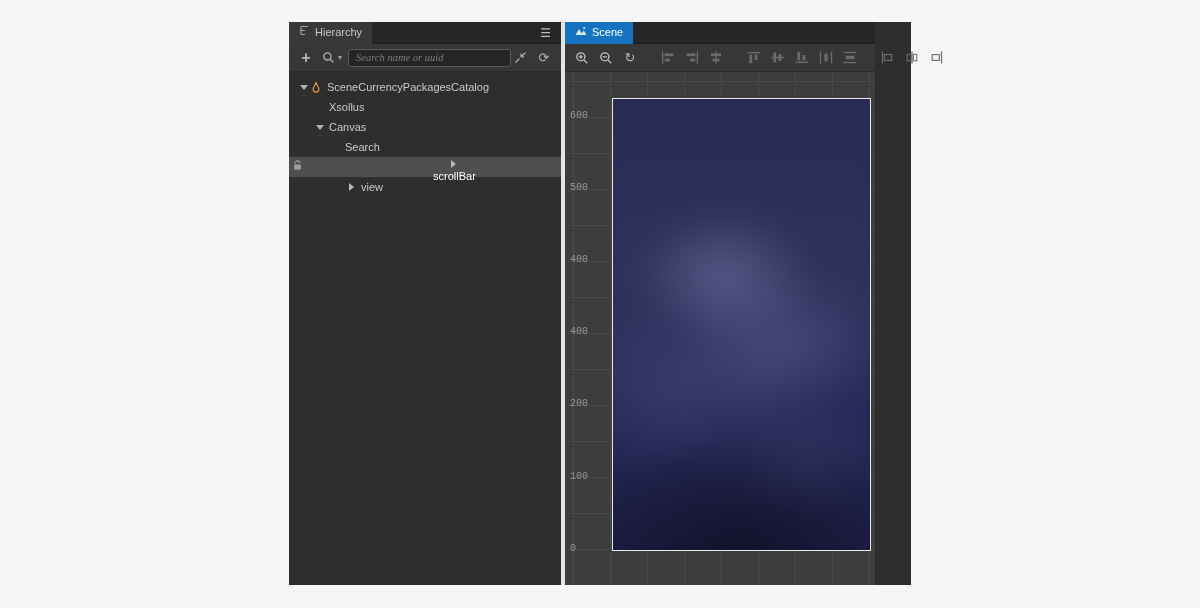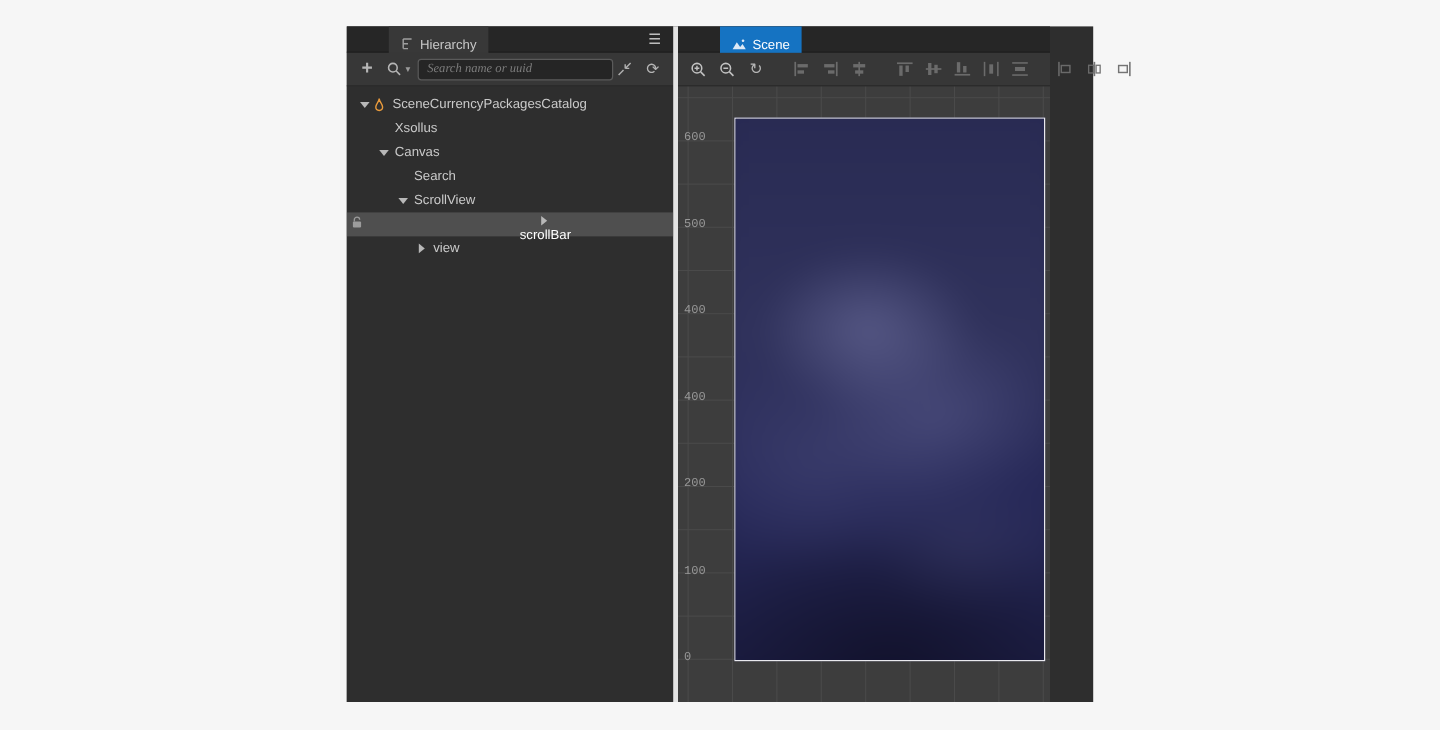--- a/index.html
+++ b/index.html
@@ -20,22 +20,22 @@
   .hierarchy-panel { width:272px; }
   .splitter { width:4px; background:#e4e4e4; cursor:col-resize; }
   .scene-panel { width:310px; }
 
   
   .tab-bar {
     height:22px; background:#262626; display:flex; align-items:stretch;
     border-bottom:1px solid #1d1d1d; flex:0 0 22px;
   }
   .tab {
-    display:flex; align-items:center; gap:5px; padding:16px 10px;
-    font-size:11px; color:#c8c8c8; white-space:nowrap;margin-left:35px;
+    display:flex; align-items:flex-end; gap:5px; padding:16px 10px;
+    font-size:11px; color:#c8c8c8; white-space:nowrap;
   }
   .tab.h-active { background:#383838; }
   .tab.s-active { background:#1573c2; color:#ffffff; }
   .tabbar-spacer { flex:1; }
   .menu-btn {
     display:flex; align-items:center; padding:0 10px; color:#bdbdbd;
     font-size:12px; cursor:pointer;
   }
 
   
@@ -189,26 +189,20 @@
             <span class="tri-down"></span>
           </span>
         <span class="lbl">Canvas</span>
       </div>
 
       <div class="row d2">
         <span class="exp-box"></span>
         <span class="lbl">Search</span>
       </div>
 
-      <div class="row d2">
-        <span class="exp-box">
-            <span class="tri-down"></span>
-          </span>
-        <span class="lbl">ScrollView</span>
-      </div>
 
       <div class="row d3 selected">
         <span class="lock">
           <svg width="9" height="11" viewBox="0 0 10 12">
               <path d="M2.5 5 V3.4 a2.5 2.5 0 0 1 5 0" fill="none" stroke="#9c9c9c" stroke-width="1.2"></path>
               <rect x="1.2" y="5" width="7.6" height="5.6" rx="1" fill="#9c9c9c"></rect>
             </svg>
         </span>
         <span class="exp-box">
             <span class="tri-right"></span>

